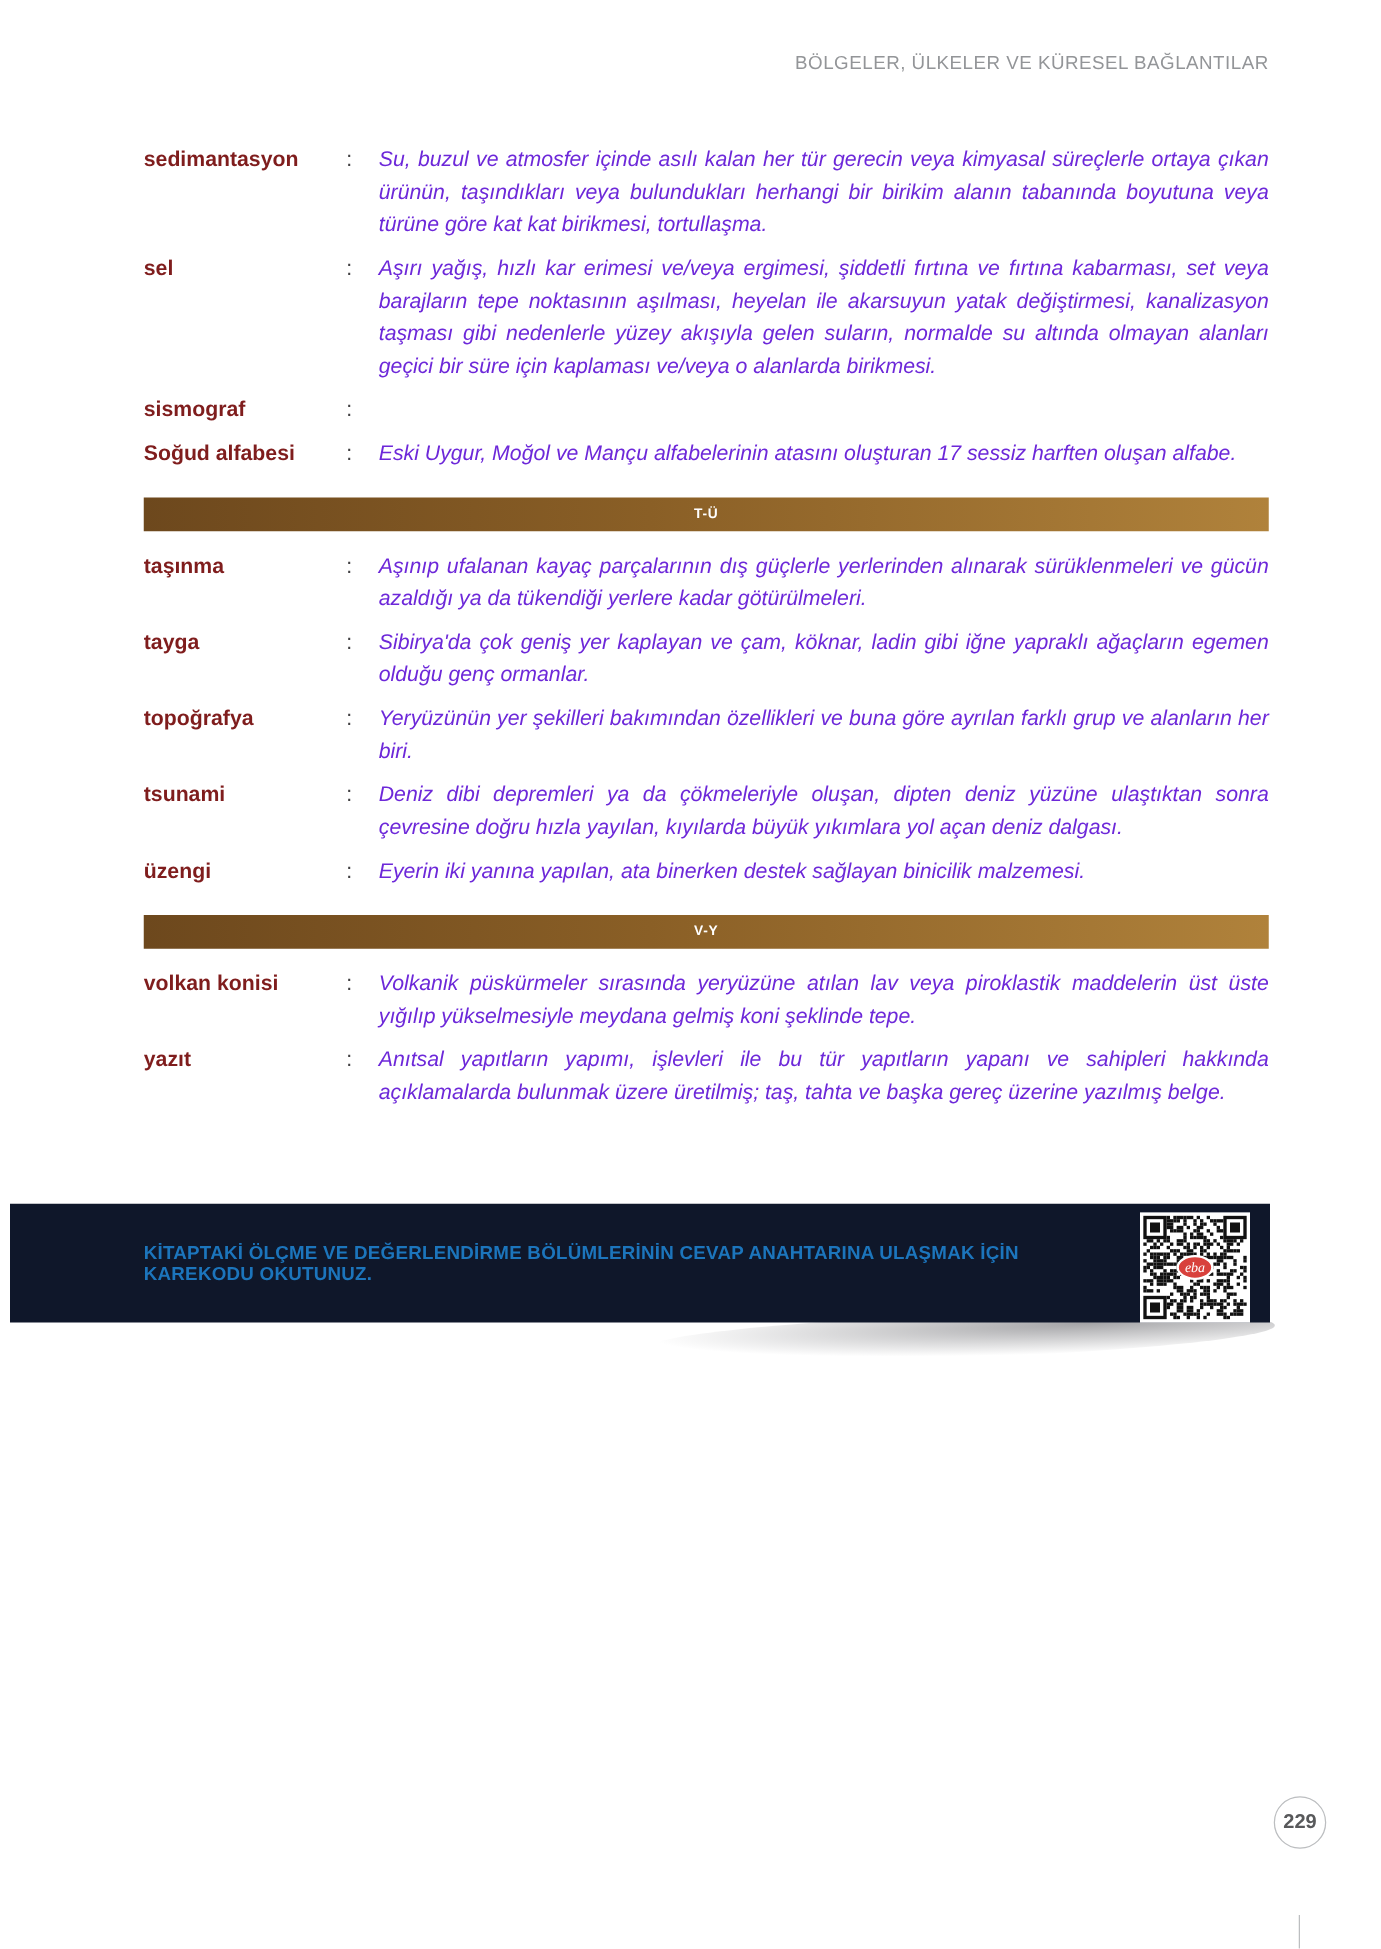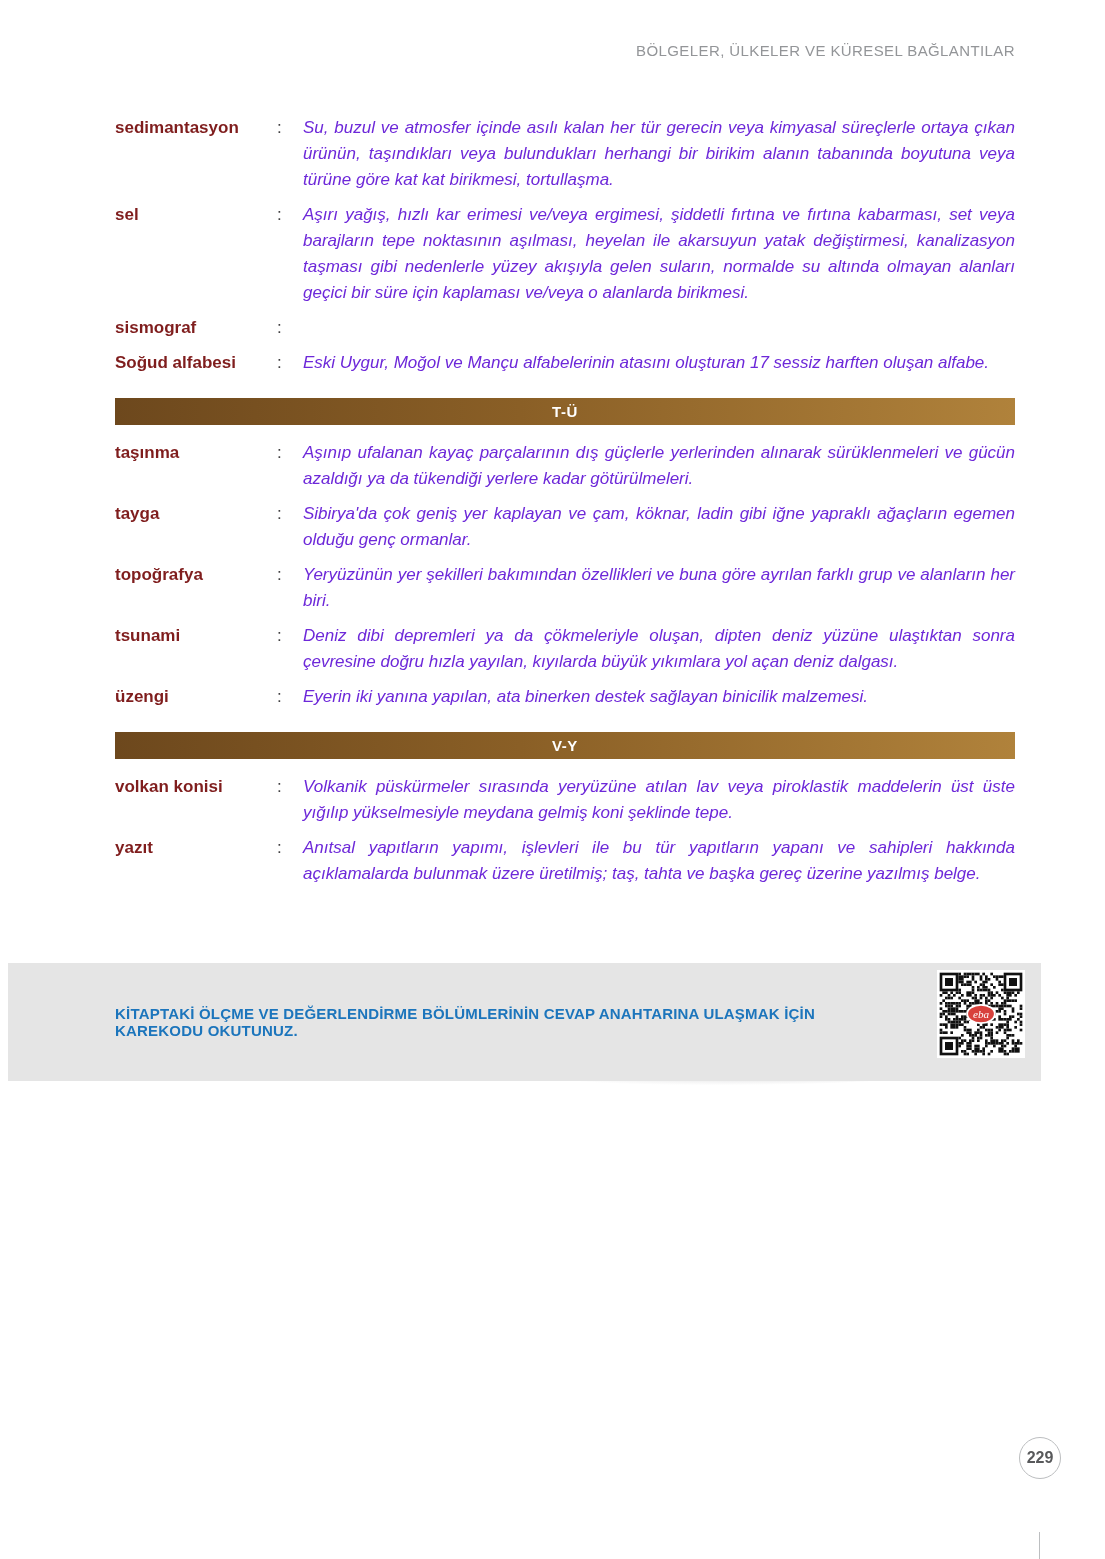--- a/index.html
+++ b/index.html
@@ -59,21 +59,21 @@
     color:#6d28d9;
     line-height:26px;
     text-align:justify;
   }
   .section-bar{
     height:27px;
     line-height:27px;
     margin:22px 0 15px 0;
     background:linear-gradient(to right,#6d481d 0%,#8a5f26 45%,#b0823b 100%);
     color:#ffffff;
-    font-size:15px;
+    font-size:11px;
     font-weight:bold;
     letter-spacing:.6px;
     text-align:center;
   }
 
   
   .qr-strip-shadow{
     position:absolute;
     top:1052px;
     left:520px;
@@ -81,23 +81,22 @@
     height:34px;
     border-radius:50%;
     background:radial-gradient(ellipse at 70% 30%, rgba(90,90,95,.55), rgba(90,90,95,0) 70%);
     transform:rotate(-2deg);
   }
   .qr-strip{
     position:absolute;
     top:963px;
     left:8px;
     width:1008px;
-    height:118px;
-    background:#e5e5e5;
-    padding-left:25px;
+    height:95px;
+    background:#0f172a;
   }
   .qr-strip .note{
     position:absolute;
     left:107px;
     top:0;
     height:100%;
     width:780px;
     display:flex;
     align-items:center;
     font-size:15px;

